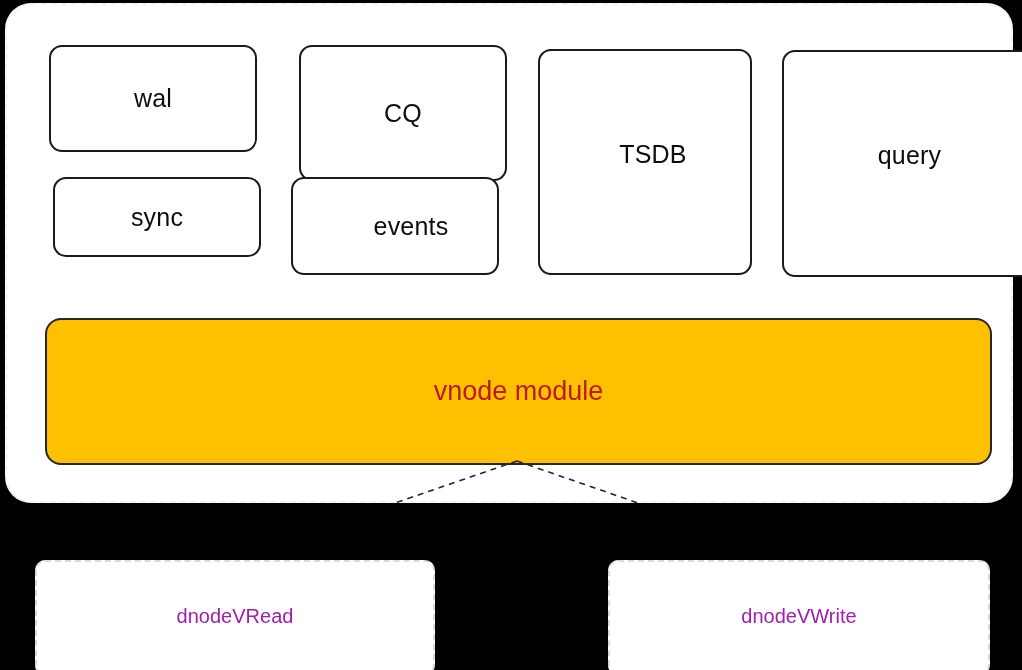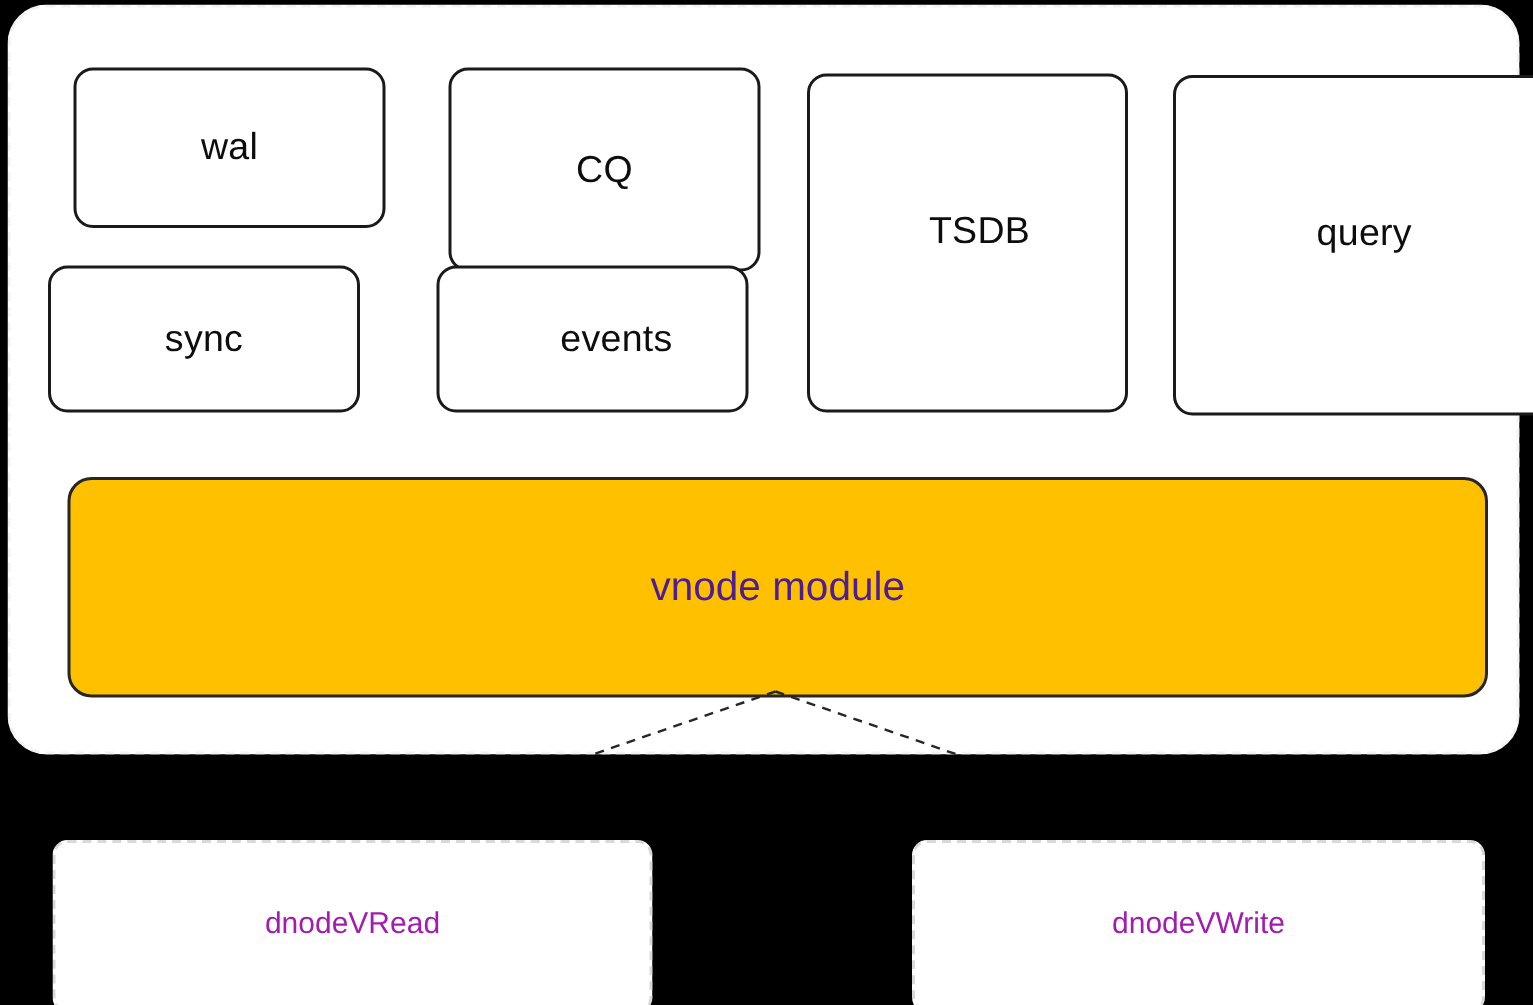--- a/index.html
+++ b/index.html
@@ -44,21 +44,21 @@
   .module-box .label {
     font-size: 25px;
     color: #0d0d0d;
     letter-spacing: 0.2px;
     line-height: 1;
   }
 
   
   .box-wal    { left: 42px;  top: 40px;  width: 208px; height: 107px; }
   .box-cq     { left: 292px; top: 40px;  width: 208px; height: 136px; }
-  .box-sync   { left: 25px;  top: 172px; width: 208px; height:  98px; }
+  .box-sync   { left: 46px;  top: 172px; width: 208px; height:  80px; }
   .box-events { left: 284px; top: 172px; width: 208px; height:  98px; padding-left: 32px; }
   .box-tsdb   { left: 531px; top: 44px;  width: 214px; height: 226px; padding-left: 16px; }
   .box-query  { left: 775px; top: 45px;  width: 255px; height: 227px; }
 
   
   .box-tsdb .label,
   .box-query .label { position: relative; top: -8px; }
 
   
   .vnode-module-bar {
@@ -70,21 +70,21 @@
     background: #FFC000;
     border: 2px solid #262626;
     border-radius: 16px;
     box-sizing: border-box;
     display: flex;
     align-items: center;
     justify-content: center;
   }
   .vnode-module-bar .label {
     font-size: 27px;
-    color: #4c1d95;
+    color: #b91c1c;
     line-height: 1;
   }
 
   
   .connector-layer {
     position: absolute;
     left: 0;
     top: 0;
     width: 1022px;
     height: 670px;

